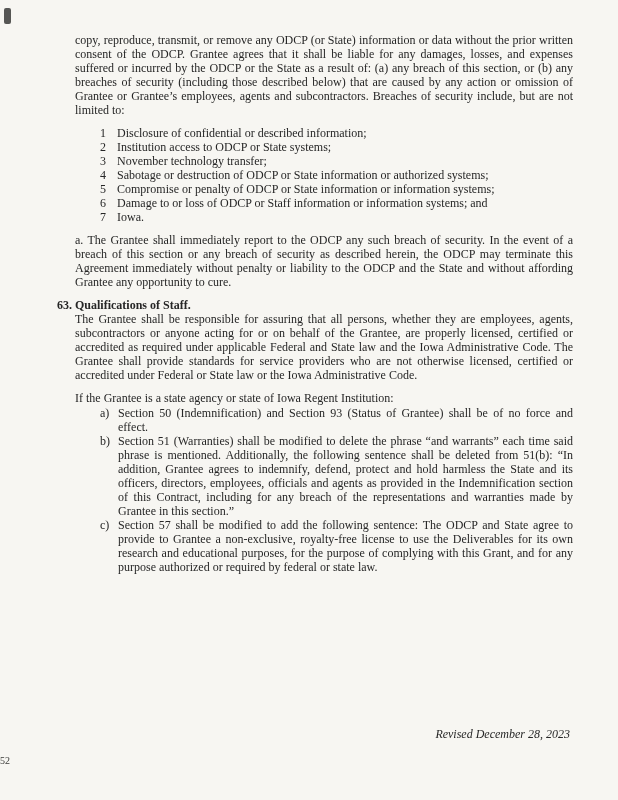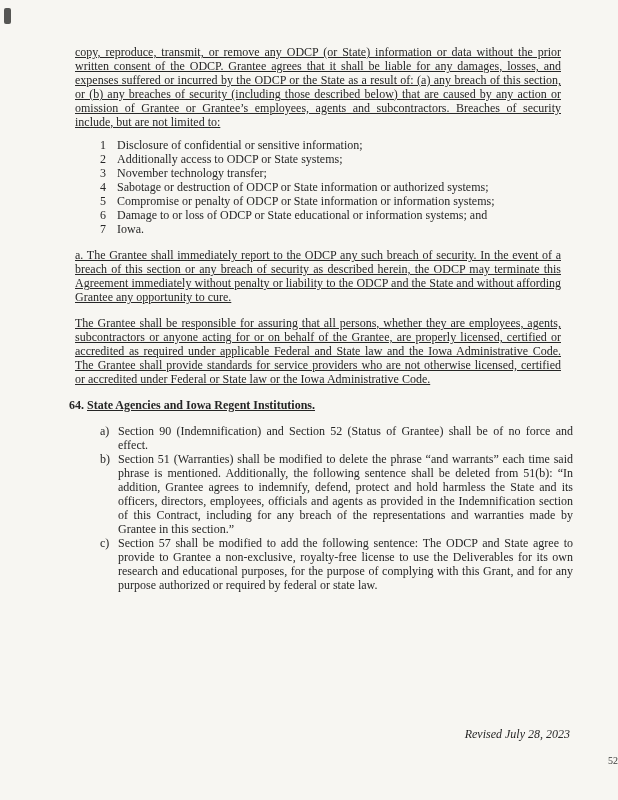--- a/index.html
+++ b/index.html
@@ -22,21 +22,21 @@
     background: #3a3a38;
     border-radius: 2px;
     opacity: .85;
   }
   .content {
     position: absolute;
     top: 33px;
     left: 57px;
     right: 45px;
   }
-  p { margin: 12px; text-decoration: underline; }
+  p { margin: 0; }
   .para {
     text-align: justify;
     margin-left: 18px;
     margin-bottom: 9px;
   }
   .list {
     margin-left: 43px;
     margin-bottom: 9px;
   }
   .list-row { display: flex; }
@@ -54,85 +54,86 @@
     position: absolute;
     top: 727px;
     right: 48px;
     font-style: italic;
     font-size: 12px;
   }
   .page-number {
     position: absolute;
     top: 754px;
     left: 0; right: 0;
-    text-align: right;
+    text-align: left;
     font-size: 10px;
     color: #3a3a38;
   }
 </style>
 </head>
 <body>
 
 <div class="scan-artifact"></div>
 
 <div class="content">
 
   <p class="para">copy, reproduce, transmit, or remove any ODCP (or State) information or data without the prior written consent of the ODCP. Grantee agrees that it shall be liable for any damages, losses, and expenses suffered or incurred by the ODCP or the State as a result of: (a) any breach of this section, or (b) any breaches of security (including those described below) that are caused by any action or omission of Grantee or Grantee’s employees, agents and subcontractors. Breaches of security include, but are not limited to:</p>
 
   <div class="list">
     <div class="list-row">
       <span class="list-num">1</span>
-      <span class="list-text">Disclosure of confidential or sensitive information;</span>
+      <span class="list-text">Disclosure of confidential or described information;</span>
     </div>
     <div class="list-row">
       <span class="list-num">2</span>
-      <span class="list-text">Additionally access to ODCP or State systems;</span>
+      <span class="list-text">Institution access to ODCP or State systems;</span>
     </div>
     <div class="list-row">
       <span class="list-num">3</span>
       <span class="list-text">November technology transfer;</span>
     </div>
     <div class="list-row">
       <span class="list-num">4</span>
       <span class="list-text">Sabotage or destruction of ODCP or State information or authorized systems;</span>
     </div>
     <div class="list-row">
       <span class="list-num">5</span>
       <span class="list-text">Compromise or penalty of ODCP or State information or information systems;</span>
     </div>
     <div class="list-row">
       <span class="list-num">6</span>
-      <span class="list-text">Damage to or loss of ODCP or State educational or information systems; and</span>
+      <span class="list-text">Damage to or loss of ODCP or Staff information or information systems; and</span>
     </div>
     <div class="list-row">
       <span class="list-num">7</span>
       <span class="list-text">Iowa.</span>
     </div>
   </div>
 
   <p class="para">a. The Grantee shall immediately report to the ODCP any such breach of security. In the event of a breach of this section or any breach of security as described herein, the ODCP may terminate this Agreement immediately without penalty or liability to the ODCP and the State and without affording Grantee any opportunity to cure.</p>
 
   <div class="section">
+    <p class="heading"><span class="sec-num">63.</span><span class="sec-title">Qualifications of Staff.</span></p>
     <p class="para">The Grantee shall be responsible for assuring that all persons, whether they are employees, agents, subcontractors or anyone acting for or on behalf of the Grantee, are properly licensed, certified or accredited as required under applicable Federal and State law and the Iowa Administrative Code. The Grantee shall provide standards for service providers who are not otherwise licensed, certified or accredited under Federal or State law or the Iowa Administrative Code.</p>
   </div>
 
   <div class="section">
-    <p class="heading"><span class="sec-num">64.</span><span class="sec-title">State Agencies and Iowa Regent Institutions.</span></p>
+    <p class="sec-intro">If the Grantee is a state agency or state of Iowa Regent Institution:</p>
     <div class="sub-items">
       <div class="sub-item">
         <span class="sub-label">a)</span>
-        <span class="sub-text">Section 90 (Indemnification) and Section 52 (Status of Grantee) shall be of no force and effect.</span>
+        <span class="sub-text">Section 50 (Indemnification) and Section 93 (Status of Grantee) shall be of no force and effect.</span>
       </div>
       <div class="sub-item">
         <span class="sub-label">b)</span>
         <span class="sub-text">Section 51 (Warranties) shall be modified to delete the phrase “and warrants” each time said phrase is mentioned. Additionally, the following sentence shall be deleted from 51(b): “In addition, Grantee agrees to indemnify, defend, protect and hold harmless the State and its officers, directors, employees, officials and agents as provided in the Indemnification section of this Contract, including for any breach of the representations and warranties made by Grantee in this section.”</span>
       </div>
       <div class="sub-item">
         <span class="sub-label">c)</span>
         <span class="sub-text">Section 57 shall be modified to add the following sentence: The ODCP and State agree to provide to Grantee a non-exclusive, royalty-free license to use the Deliverables for its own research and educational purposes, for the purpose of complying with this Grant, and for any purpose authorized or required by federal or state law.</span>
       </div>
     </div>
   </div>
 
 </div>
 
-<div class="footer-note">Revised July 28, 2023</div>
+<div class="footer-note">Revised December 28, 2023</div>
 <div class="page-number">52</div>
 
 </body></html>

